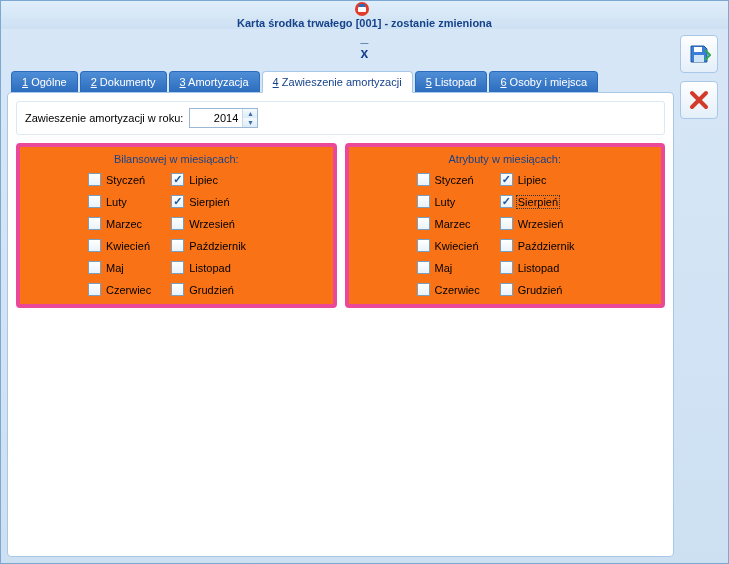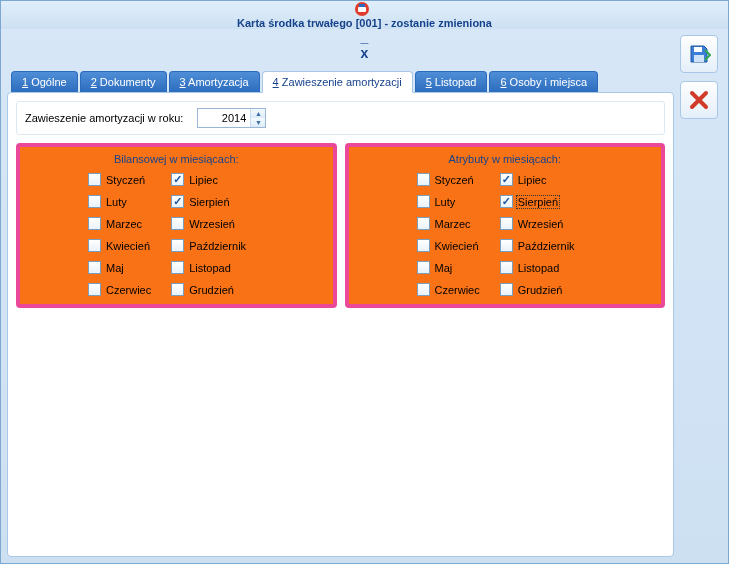--- a/index.html
+++ b/index.html
@@ -10,21 +10,21 @@
   .titlebar .title-text { flex: 1; }
   .titlebar .win-btn { color: #15428b; font-size: 14px; font-weight: bold; padding: 0 6px; cursor: pointer; }
   .workarea { position: absolute; top: 28px; left: 0; right: 0; bottom: 0; padding: 6px; display: flex; }
   .main-col { flex: 1; display: flex; flex-direction: column; }
   .side-col { width: 42px; margin-left: 6px; display: flex; flex-direction: column; gap: 8px; }
   .tabs { display: flex; gap: 2px; padding-left: 4px; margin-top: 36px; }
   .tab { background: linear-gradient(to bottom, #4f8ed6 0%, #2a6bbd 100%); color: #fff; padding: 4px 10px; border-radius: 4px 4px 0 0; border: 1px solid #2a6bbd; border-bottom: none; cursor: pointer; }
   .tab .u { text-decoration: underline; }
   .tab.active { background: #fff; color: #15428b; border: 1px solid #a9c7e7; border-bottom: 1px solid #fff; position: relative; z-index: 2; }
   .panel { flex: 1; background: #fff; border: 1px solid #a9c7e7; border-radius: 4px; margin-top: -1px; padding: 8px; display: flex; flex-direction: column; gap: 8px; }
-  .year-row { border: 1px solid #dce8f2; border-radius: 3px; padding: 6px 8px; display: flex; align-items: center; gap: 14px; color: #000; }
+  .year-row { border: 1px solid #dce8f2; border-radius: 3px; padding: 6px 8px; display: flex; align-items: center; gap: 6px; color: #000; }
   .spinner { display: inline-flex; align-items: center; border: 1px solid #9ab8d6; background: #ec4899; height: 20px; }
   .spinner input { width: 52px; border: none; outline: none; text-align: right; padding: 0 4px; font-size: 11px; height: 18px; }
   .spinner .spins { display: flex; flex-direction: column; border-left: 1px solid #c8dbec; height: 18px; }
   .spinner .sp { width: 14px; height: 9px; display:flex; align-items:center; justify-content:center; font-size:7px; line-height:7px; background: linear-gradient(to bottom, #f5faff, #dcebf8); cursor:pointer; color:#3b6ea5; }
   .groups-row { display: flex; gap: 8px; }
   .group { flex: 1; border: 4px solid #ec4899; border-radius: 4px; padding: 6px 8px 8px 8px; background: #f97316; text-align: center; }
   .group-title { color: #15428b; font-weight: normal; margin-bottom: 8px; }
   .months-cols { display: flex; gap: 20px; padding-left: 60px; }
   .months-col { display: flex; flex-direction: column; gap: 9px; }
   .check-item { display: flex; align-items: center; gap: 5px; color: #000; cursor: pointer; }

